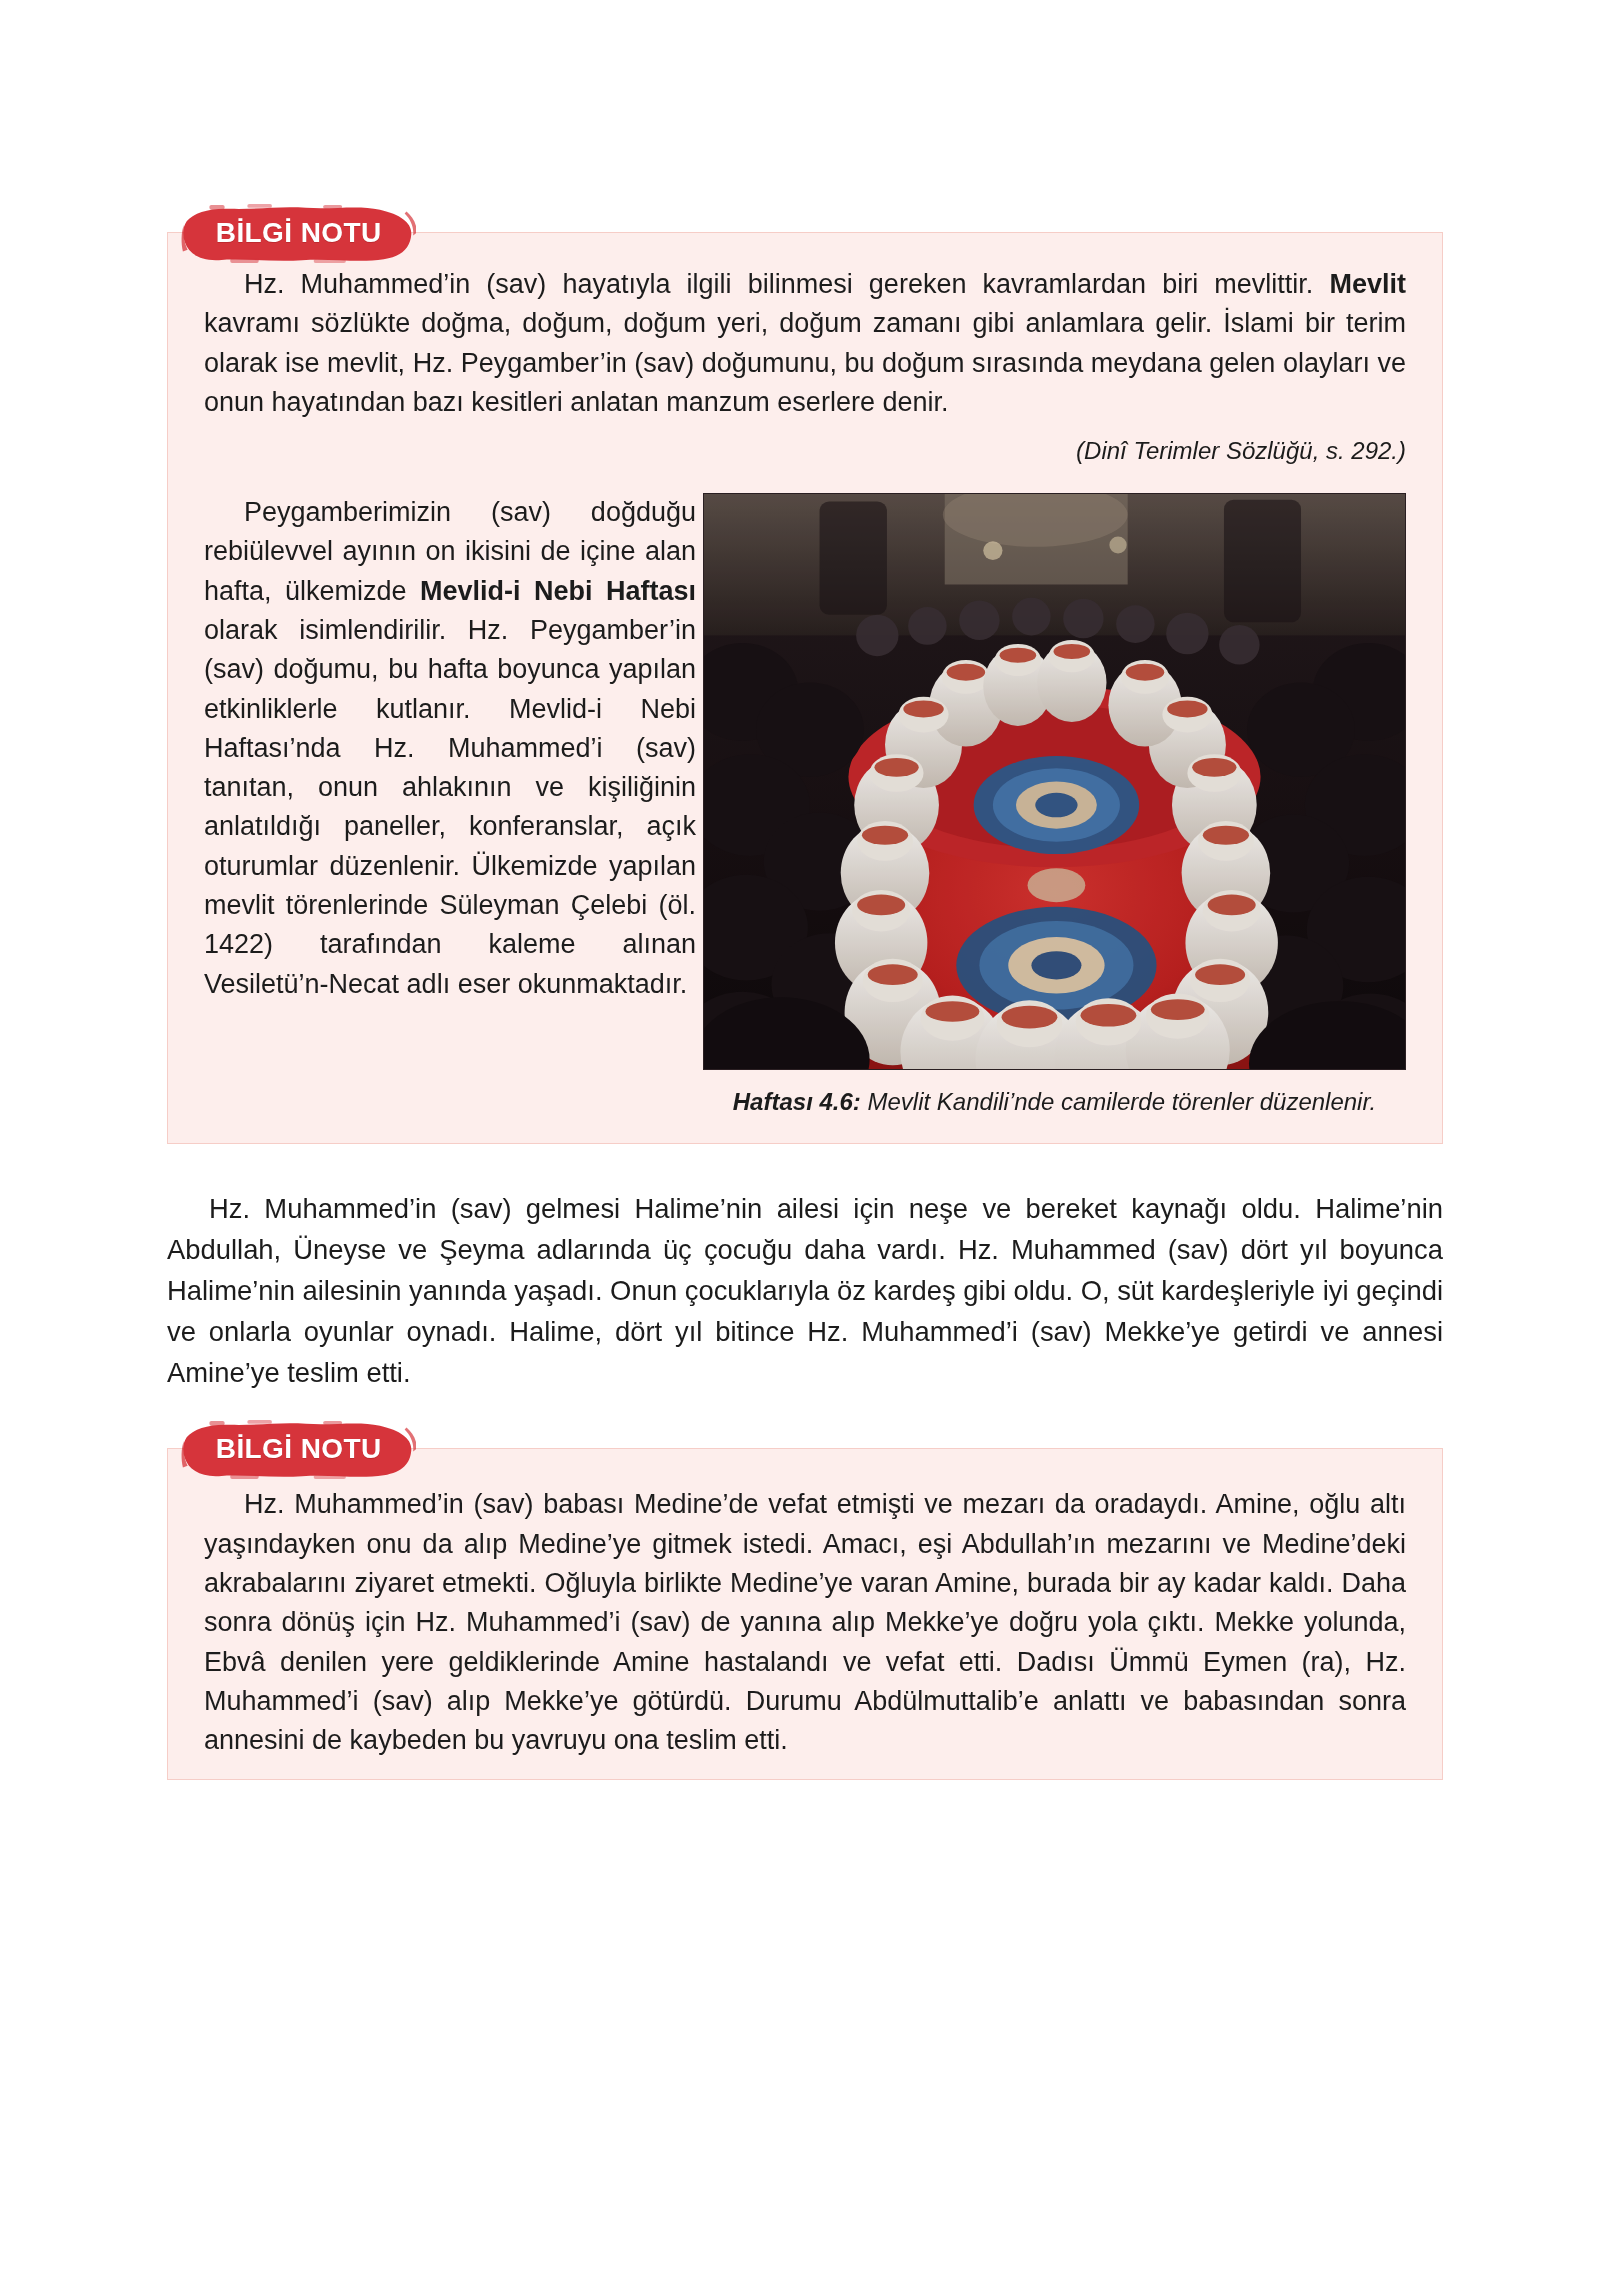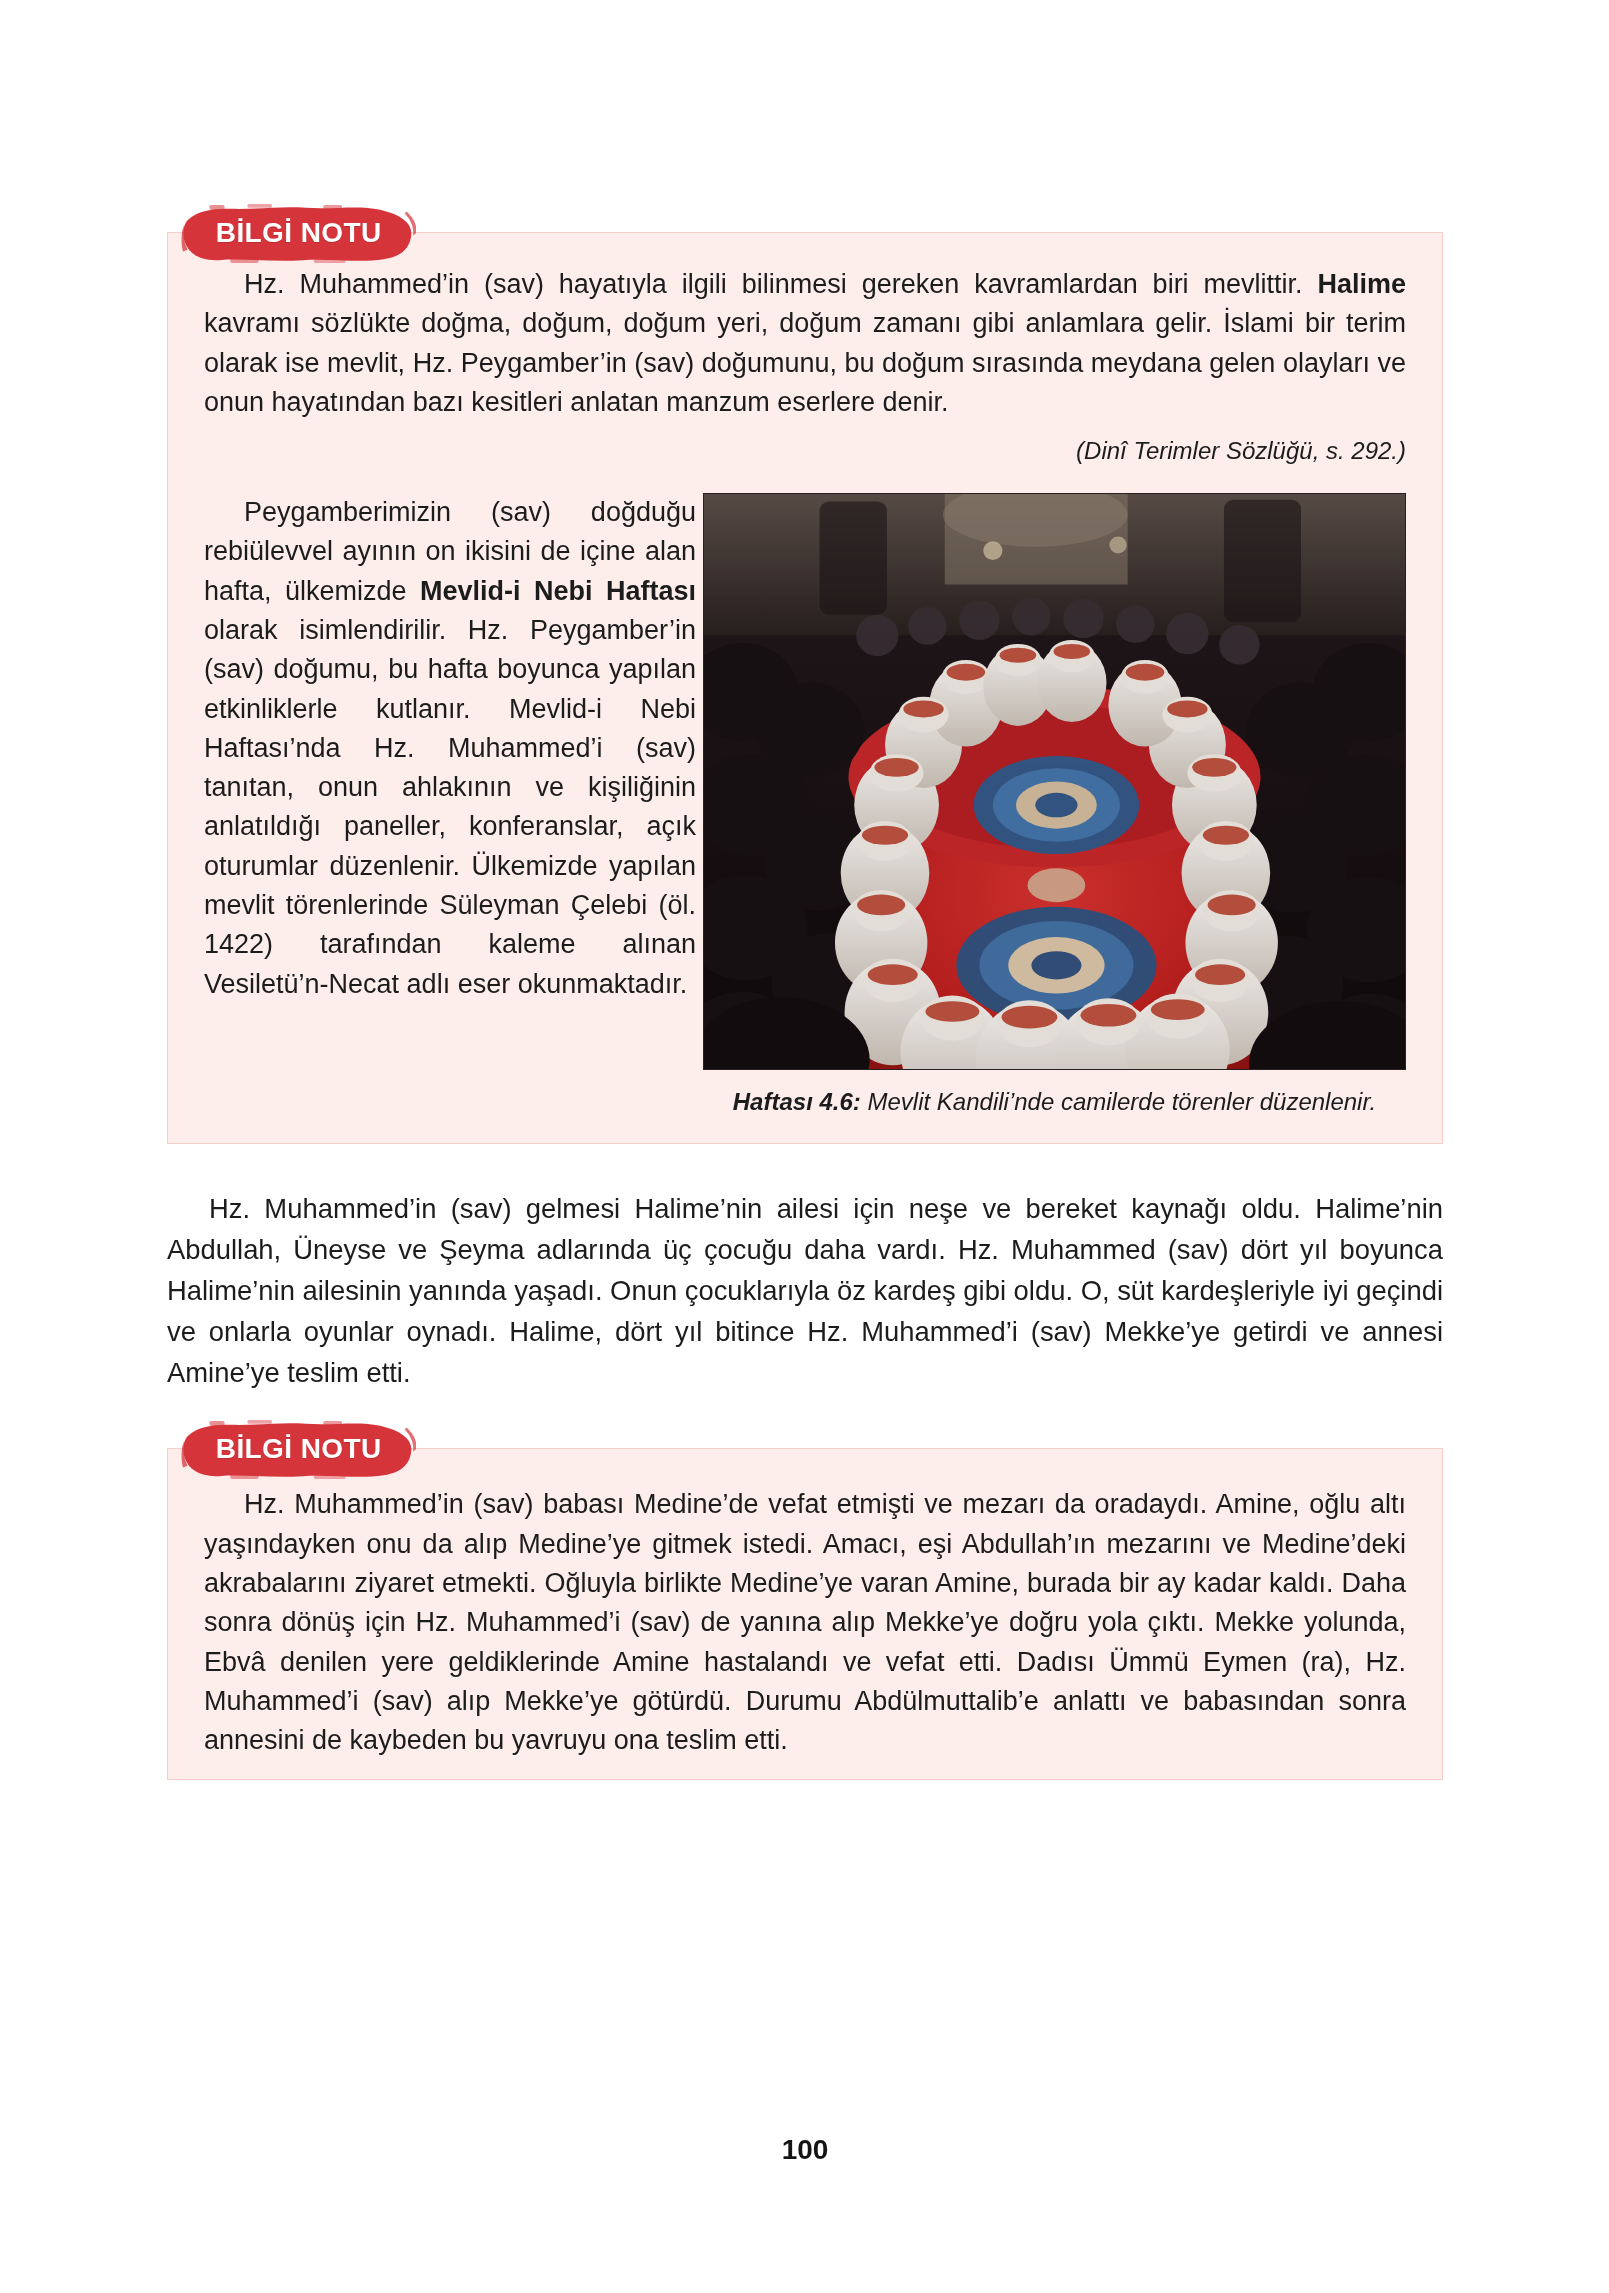--- a/index.html
+++ b/index.html
@@ -193,21 +193,21 @@
           <rect x="30" y="1" width="16" height="5" rx="2" fill="#d6343b" opacity="0.55"></rect>
           <rect x="70" y="0" width="26" height="4" rx="2" fill="#d6343b" opacity="0.45"></rect>
           <rect x="150" y="1" width="20" height="4" rx="2" fill="#d6343b" opacity="0.5"></rect>
           <rect x="52" y="57" width="30" height="5" rx="2" fill="#d6343b" opacity="0.5"></rect>
           <rect x="140" y="58" width="34" height="4" rx="2" fill="#d6343b" opacity="0.42"></rect>
         </svg>
         <div class="badge-label">BİLGİ NOTU</div>
       </div>
 
       <p class="body-text indent">
-        <span>Hz. Muhammed’in (sav) hayatıyla ilgili bilinmesi gereken kavramlardan biri mevlittir. <span class="bold">Halime</span> kavramı sözlükte doğma, doğum, doğum yeri, doğum zamanı gibi anlamlara gelir. İslami bir terim olarak ise mevlit, Hz. Peygamber’in (sav) doğumunu, bu doğum sırasında meydana gelen olayları ve onun hayatından bazı kesitleri anlatan manzum eserlere denir.</span>
+        <span>Hz. Muhammed’in (sav) hayatıyla ilgili bilinmesi gereken kavramlardan biri mevlittir. <span class="bold">Mevlit</span> kavramı sözlükte doğma, doğum, doğum yeri, doğum zamanı gibi anlamlara gelir. İslami bir terim olarak ise mevlit, Hz. Peygamber’in (sav) doğumunu, bu doğum sırasında meydana gelen olayları ve onun hayatından bazı kesitleri anlatan manzum eserlere denir.</span>
       </p>
 
       <div class="citation">(Dinî Terimler Sözlüğü, s. 292.)</div>
 
       <div class="two-col">
 
         <div class="col-left">
           <p class="body-text indent">Peygamberimizin (sav) doğduğu rebiülevvel ayının on ikisini de içine alan hafta, ülkemizde <span class="bold">Mevlid-i Nebi Haftası</span> olarak isimlendirilir. Hz. Peygamber’in (sav) doğumu, bu hafta boyunca yapılan etkinliklerle kutlanır. Mevlid-i Nebi Haftası’nda Hz. Muhammed’i (sav) tanıtan, onun ahlakının ve kişiliğinin anlatıldığı paneller, konferanslar, açık oturumlar düzenlenir. Ülkemizde yapılan mevlit törenlerinde Süleyman Çelebi (öl. 1422) tarafından kaleme alınan Vesiletü’n-Necat adlı eser okunmaktadır.</p>
         </div>
 
@@ -409,16 +409,15 @@
           <div class="badge-label">BİLGİ NOTU</div>
         </div>
 
         <p class="body-text indent">Hz. Muhammed’in (sav) babası Medine’de vefat etmişti ve mezarı da oradaydı. Amine, oğlu altı yaşındayken onu da alıp Medine’ye gitmek istedi. Amacı, eşi Abdullah’ın mezarını ve Medine’deki akrabalarını ziyaret etmekti. Oğluyla birlikte Medine’ye varan Amine, burada bir ay kadar kaldı. Daha sonra dönüş için Hz. Muhammed’i (sav) de yanına alıp Mekke’ye doğru yola çıktı. Mekke yolunda, Ebvâ denilen yere geldiklerinde Amine hastalandı ve vefat etti. Dadısı Ümmü Eymen (ra), Hz. Muhammed’i (sav) alıp Mekke’ye götürdü. Durumu Abdülmuttalib’e anlattı ve babasından sonra annesini de kaybeden bu yavruyu ona teslim etti.</p>
 
       </section>
     </div>
 
   </div>
 
-  <div class="page-number">100</div>
 
 </div>
 
 
 </body></html>

